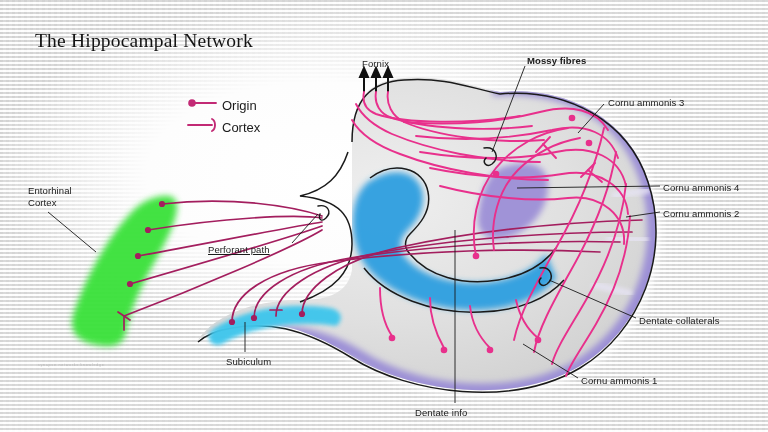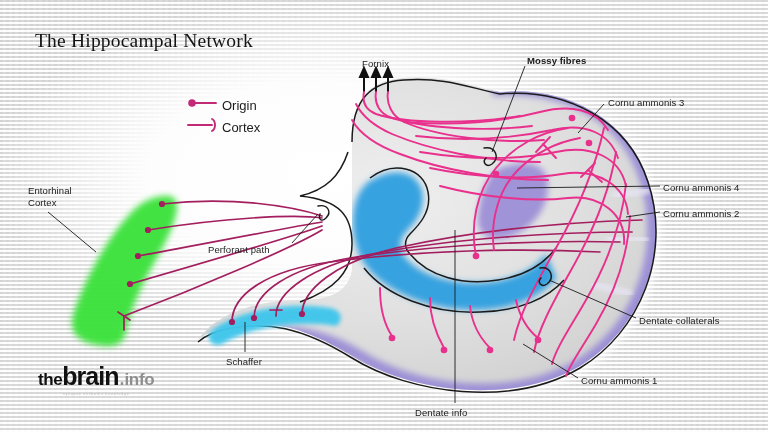--- a/index.html
+++ b/index.html
@@ -295,23 +295,22 @@
   <div class="leg-txt" style="left:222px;top:120px;">Cortex</div>
 
   <div class="lbl" style="left:362px;top:58px;">Fornix</div>
   <div class="lbl" style="left:527px;top:55px;font-weight:bold;">Mossy fibres</div>
   <div class="lbl" style="left:608px;top:97px;">Cornu ammonis 3</div>
   <div class="lbl" style="left:663px;top:182px;text-align:center;">Cornu ammonis 4</div>
   <div class="lbl" style="left:663px;top:208px;text-align:right;">Cornu ammonis 2</div>
   <div class="lbl" style="left:639px;top:315px;">Dentate collaterals</div>
   <div class="lbl" style="left:581px;top:375px;">Cornu ammonis 1</div>
   <div class="lbl" style="left:415px;top:407px;">Dentate info</div>
-  <div class="lbl" style="left:226px;top:356px;">Schaffer</div>
-  <div class="lbl" style="left:208px;top:244px;">Perforant path</div>
+  <div class="lbl" style="left:226px;top:356px;">Subiculum</div>
+  <div class="lbl" style="left:208px;top:244px;text-decoration:underline;">Perforant path</div>
   <div class="lbl" style="left:28px;top:185px;">Entorhinal
 Cortex</div>
 
   <div id="logo">
-    <div class="l1"><span class="l-the">the</span><span>brain</span><span class="l-dot">.</span><span class="l-info">info</span></div>
     <div class="tag">synapse networks knowledge</div>
   </div>
 
 </div>
 
 </body></html>

